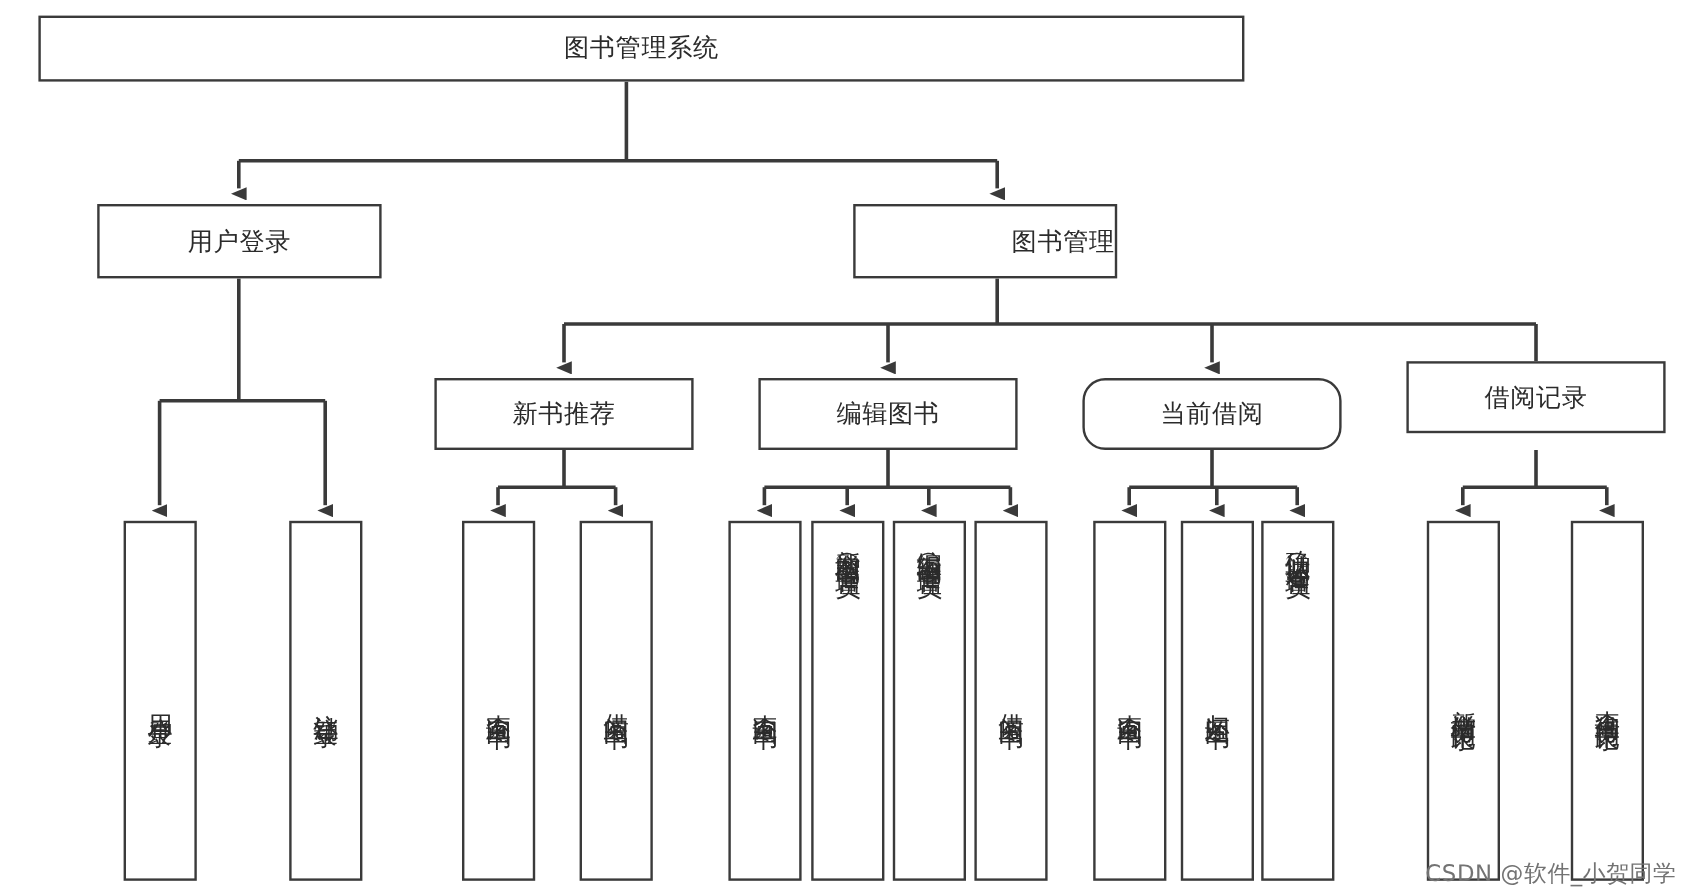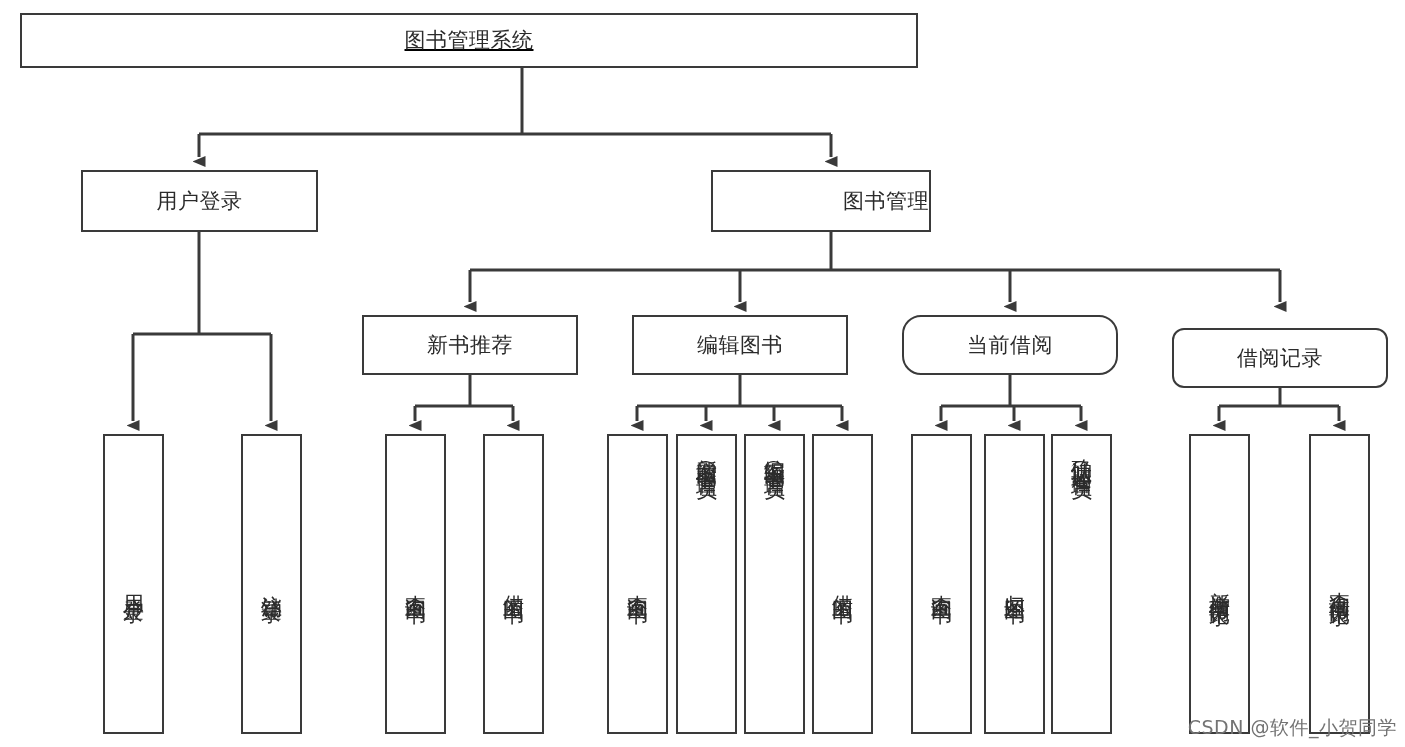--- a/index.html
+++ b/index.html
@@ -118,41 +118,41 @@
       <path d="M1014,406 L1014,421" marker-end="url(#arrow)"></path>
       <path d="M1081,406 L1081,421" marker-end="url(#arrow)"></path>
 
       <path d="M1280,375 L1280,406"></path>
       <path d="M1219,406 L1339,406"></path>
       <path d="M1219,406 L1219,421" marker-end="url(#arrow)"></path>
       <path d="M1339,406 L1339,421" marker-end="url(#arrow)"></path>
     </g>
   </svg>
 
-  <div class="node" style="left:20px; top:13px; width:898px; height:55px;text-decoration:underline;">
+  <div class="node" style="left:32px; top:13px; width:1005px; height:55px;">
     <span class="node-label">图书管理系统</span>
   </div>
 
   <div class="node" style="left:81px; top:170px; width:237px; height:62px;">
     <span class="node-label">用户登录</span>
   </div>
   <div class="node" style="left:711px; top:170px; width:220px; height:62px;justify-content:flex-end;">
     <span class="node-label">图书管理</span>
   </div>
 
   <div class="node" style="left:362px; top:315px; width:216px; height:60px;">
     <span class="node-label">新书推荐</span>
   </div>
   <div class="node" style="left:632px; top:315px; width:216px; height:60px;">
     <span class="node-label">编辑图书</span>
   </div>
   <div class="node" style="left:902px; top:315px; width:216px; height:60px;border-radius:19px;">
     <span class="node-label">当前借阅</span>
   </div>
-  <div class="node" style="left:1172px; top:328px; width:216px; height:60px;border-radius:12px;">
+  <div class="node" style="left:1172px; top:301px; width:216px; height:60px;">
     <span class="node-label">借阅记录</span>
   </div>
 
   <div class="node vertical centered" style="left:103px; top:434px; width:61px; height:300px;">
     <span class="node-label">用户登录</span>
   </div>
   <div class="node vertical centered" style="left:241px; top:434px; width:61px; height:300px;">
     <span class="node-label">注销登录</span>
   </div>
 

